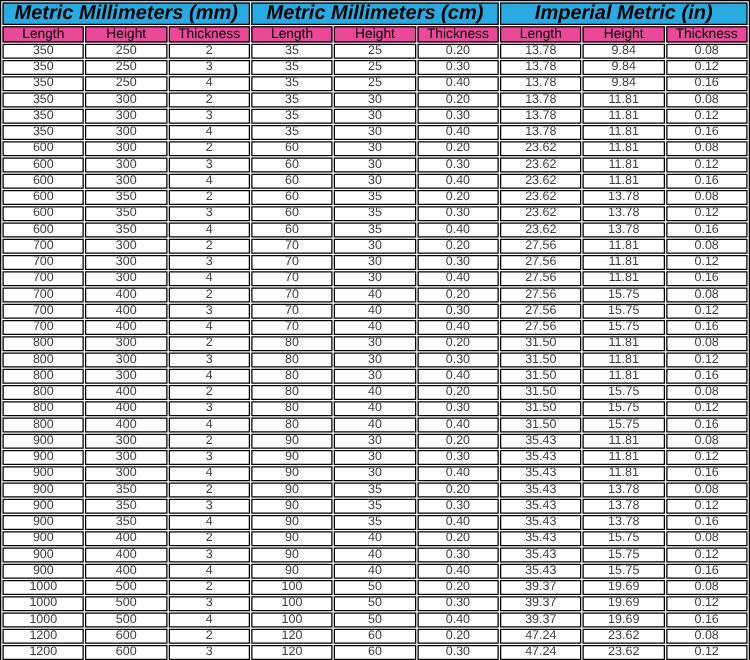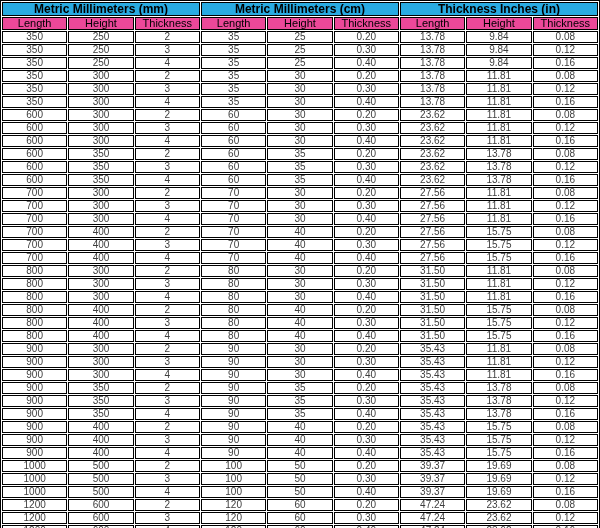--- a/index.html
+++ b/index.html
@@ -24,21 +24,22 @@
     vertical-align: middle;
     padding: 0;
     overflow: hidden;
     white-space: nowrap;
     line-height: 1;
   }
   table.size-table th.group-header {
     background: #29abe2;
     color: #000000;
     font-weight: bold;
-    font-size: 12px;
+    font-size: 16px;
+    font-style: italic;
   }
   table.size-table th.col-header {
     background: #ec4899;
     color: #000000;
     font-weight: normal;
     font-size: 11px;
   }
   table.size-table td {
     background: #ffffff;
     color: #3d3d3d;
@@ -46,21 +47,21 @@
   }
 </style>
 </head>
 <body>
 
 <table class="size-table">
   <thead>
     <tr>
       <th class="group-header" colspan="3">Metric Millimeters (mm)</th>
       <th class="group-header" colspan="3">Metric Millimeters (cm)</th>
-      <th class="group-header" colspan="3">Thickness Inches (in)</th>
+      <th class="group-header" colspan="3">Imperial Metric (in)</th>
     </tr>
     <tr>
       <th class="col-header">Length</th>
       <th class="col-header">Height</th>
       <th class="col-header">Thickness</th>
       <th class="col-header">Length</th>
       <th class="col-header">Height</th>
       <th class="col-header">Thickness</th>
       <th class="col-header">Length</th>
       <th class="col-header">Height</th>

